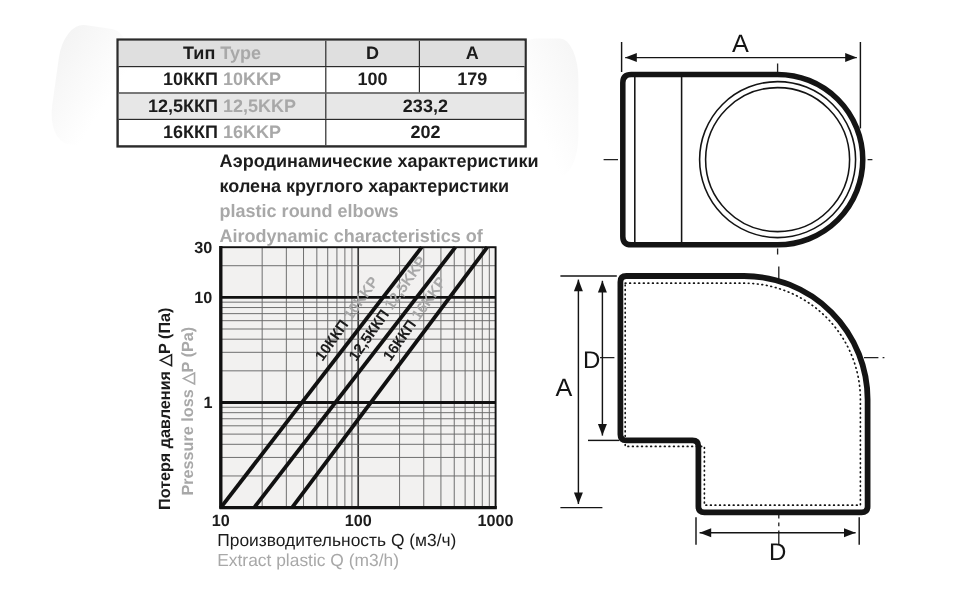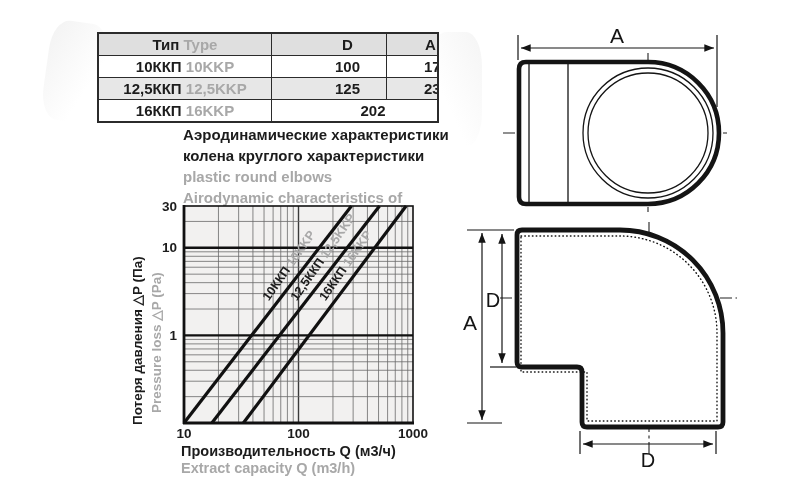--- a/index.html
+++ b/index.html
@@ -7,39 +7,39 @@
         font-family:"Liberation Sans",sans-serif;color:#1c1c1c;}
   .gray{color:#a8a8a8;}
   
   .shadow{position:absolute;pointer-events:none;}
   #shadow1{left:46px;top:22px;width:58px;height:100px;opacity:.5;
     background:linear-gradient(115deg,#e6e6e6 0%,rgba(255,255,255,0) 70%);transform:rotate(8deg);border-radius:30%;}
   #shadow2{left:430px;top:32px;width:52px;height:115px;opacity:.45;
     background:linear-gradient(245deg,#e8e8e8 0%,rgba(255,255,255,0) 65%);border-radius:30%;}
   
   #spec-table{position:absolute;left:97px;top:32px;width:338px;border:2px solid #2b2b2b;font-size:15px;}
-  #spec-table .tr{display:flex;height:21px;line-height:21px;gap:37px;}
+  #spec-table .tr{display:flex;height:21px;line-height:21px;}
   #spec-table .tr + .tr{border-top:1px solid #2b2b2b;}
   #spec-table .td{text-align:center;font-weight:700;overflow:hidden;white-space:nowrap;}
   #spec-table .c1{width:172px;border-right:1px solid #2b2b2b;}
   #spec-table .c2{width:77px;border-right:1px solid #2b2b2b;}
   #spec-table .c3{flex:1;}
   #spec-table .th{background:#dfdfdf;}
   #spec-table .alt{background:#e7e7e7;}
   #spec-table .gray{font-weight:600;}
   
   #chart-title{position:absolute;left:183px;top:124px;font-size:15px;line-height:21px;font-weight:600;}
   
   #chart-svg{position:absolute;left:125px;top:195px;}
   #chart-svg text{font-family:"Liberation Sans",sans-serif;}
   .ylabel{position:absolute;transform:rotate(-90deg);transform-origin:0 0;white-space:nowrap;
           font-weight:700;font-size:13.5px;}
   #ylabel-ru{left:129px;top:425px;}
   #ylabel-en{left:148px;top:413px;}
-  #xtitle{position:absolute;left:181px;top:443px;font-size:14.5px;line-height:17px;font-weight:700;}
+  #xtitle{position:absolute;left:181px;top:443px;font-size:14.5px;line-height:17px;font-weight:400;}
   
   #drawings{position:absolute;left:450px;top:10px;}
   #drawings text{font-family:"Liberation Sans",sans-serif;fill:#141414;}
 </style>
 </head>
 <body>
 <div id="page">
 
   <div id="shadow1" class="shadow"></div>
   <div id="shadow2" class="shadow"></div>
@@ -50,21 +50,20 @@
       <div class="td c2">D</div>
       <div class="td c3">A</div>
     </div>
     <div class="tr">
       <div class="td c1"><span>10ККП</span>&nbsp;<span class="gray">10KKP</span></div>
       <div class="td c2">100</div>
       <div class="td c3">179</div>
     </div>
     <div class="tr alt">
       <div class="td c1"><span>12,5ККП</span>&nbsp;<span class="gray">12,5KKP</span></div>
-      <div class="td c2">125</div>
       <div class="td c3">233,2</div>
     </div>
     <div class="tr">
       <div class="td c1"><span>16ККП</span>&nbsp;<span class="gray">16KKP</span></div>
       <div class="td c3">202</div>
     </div>
   </div>
 
   <div id="chart-title">
     <div>Аэродинамические характеристики</div>
@@ -125,21 +124,21 @@
       <text x="52" y="144.898313329818" text-anchor="end" font-size="13.5" font-weight="600" fill="#1c1c1c">1</text>
       <text x="59" y="243" text-anchor="middle" font-size="13.5" font-weight="600" fill="#1c1c1c">10</text>
       <text x="173.5" y="243" text-anchor="middle" font-size="13.5" font-weight="600" fill="#1c1c1c">100</text>
       <text x="288" y="243" text-anchor="middle" font-size="13.5" font-weight="600" fill="#1c1c1c">1000</text>
     </svg>
 
   <div id="ylabel-ru" class="ylabel">Потеря давления △P (Па)</div>
   <div id="ylabel-en" class="ylabel gray">Pressure loss △P (Pa)</div>
   <div id="xtitle">
     <div>Производительность Q (м3/ч)</div>
-    <div class="gray">Extract capacity Q (m3/h)</div>
+    <div class="gray">Extract plastic Q (m3/h)</div>
   </div>
 
   <svg id="drawings" width="350" height="480" viewBox="0 0 350 480">
     <defs>
       <marker id="arr" viewBox="0 0 10 8" refX="9.4" refY="4" markerWidth="11" markerHeight="9" orient="auto-start-reverse" markerUnits="userSpaceOnUse">
         <path d="M0.6,0.6 L9.4,4 L0.6,7.4 Z" fill="#141414"></path>
       </marker>
     </defs>
 
     <g>

